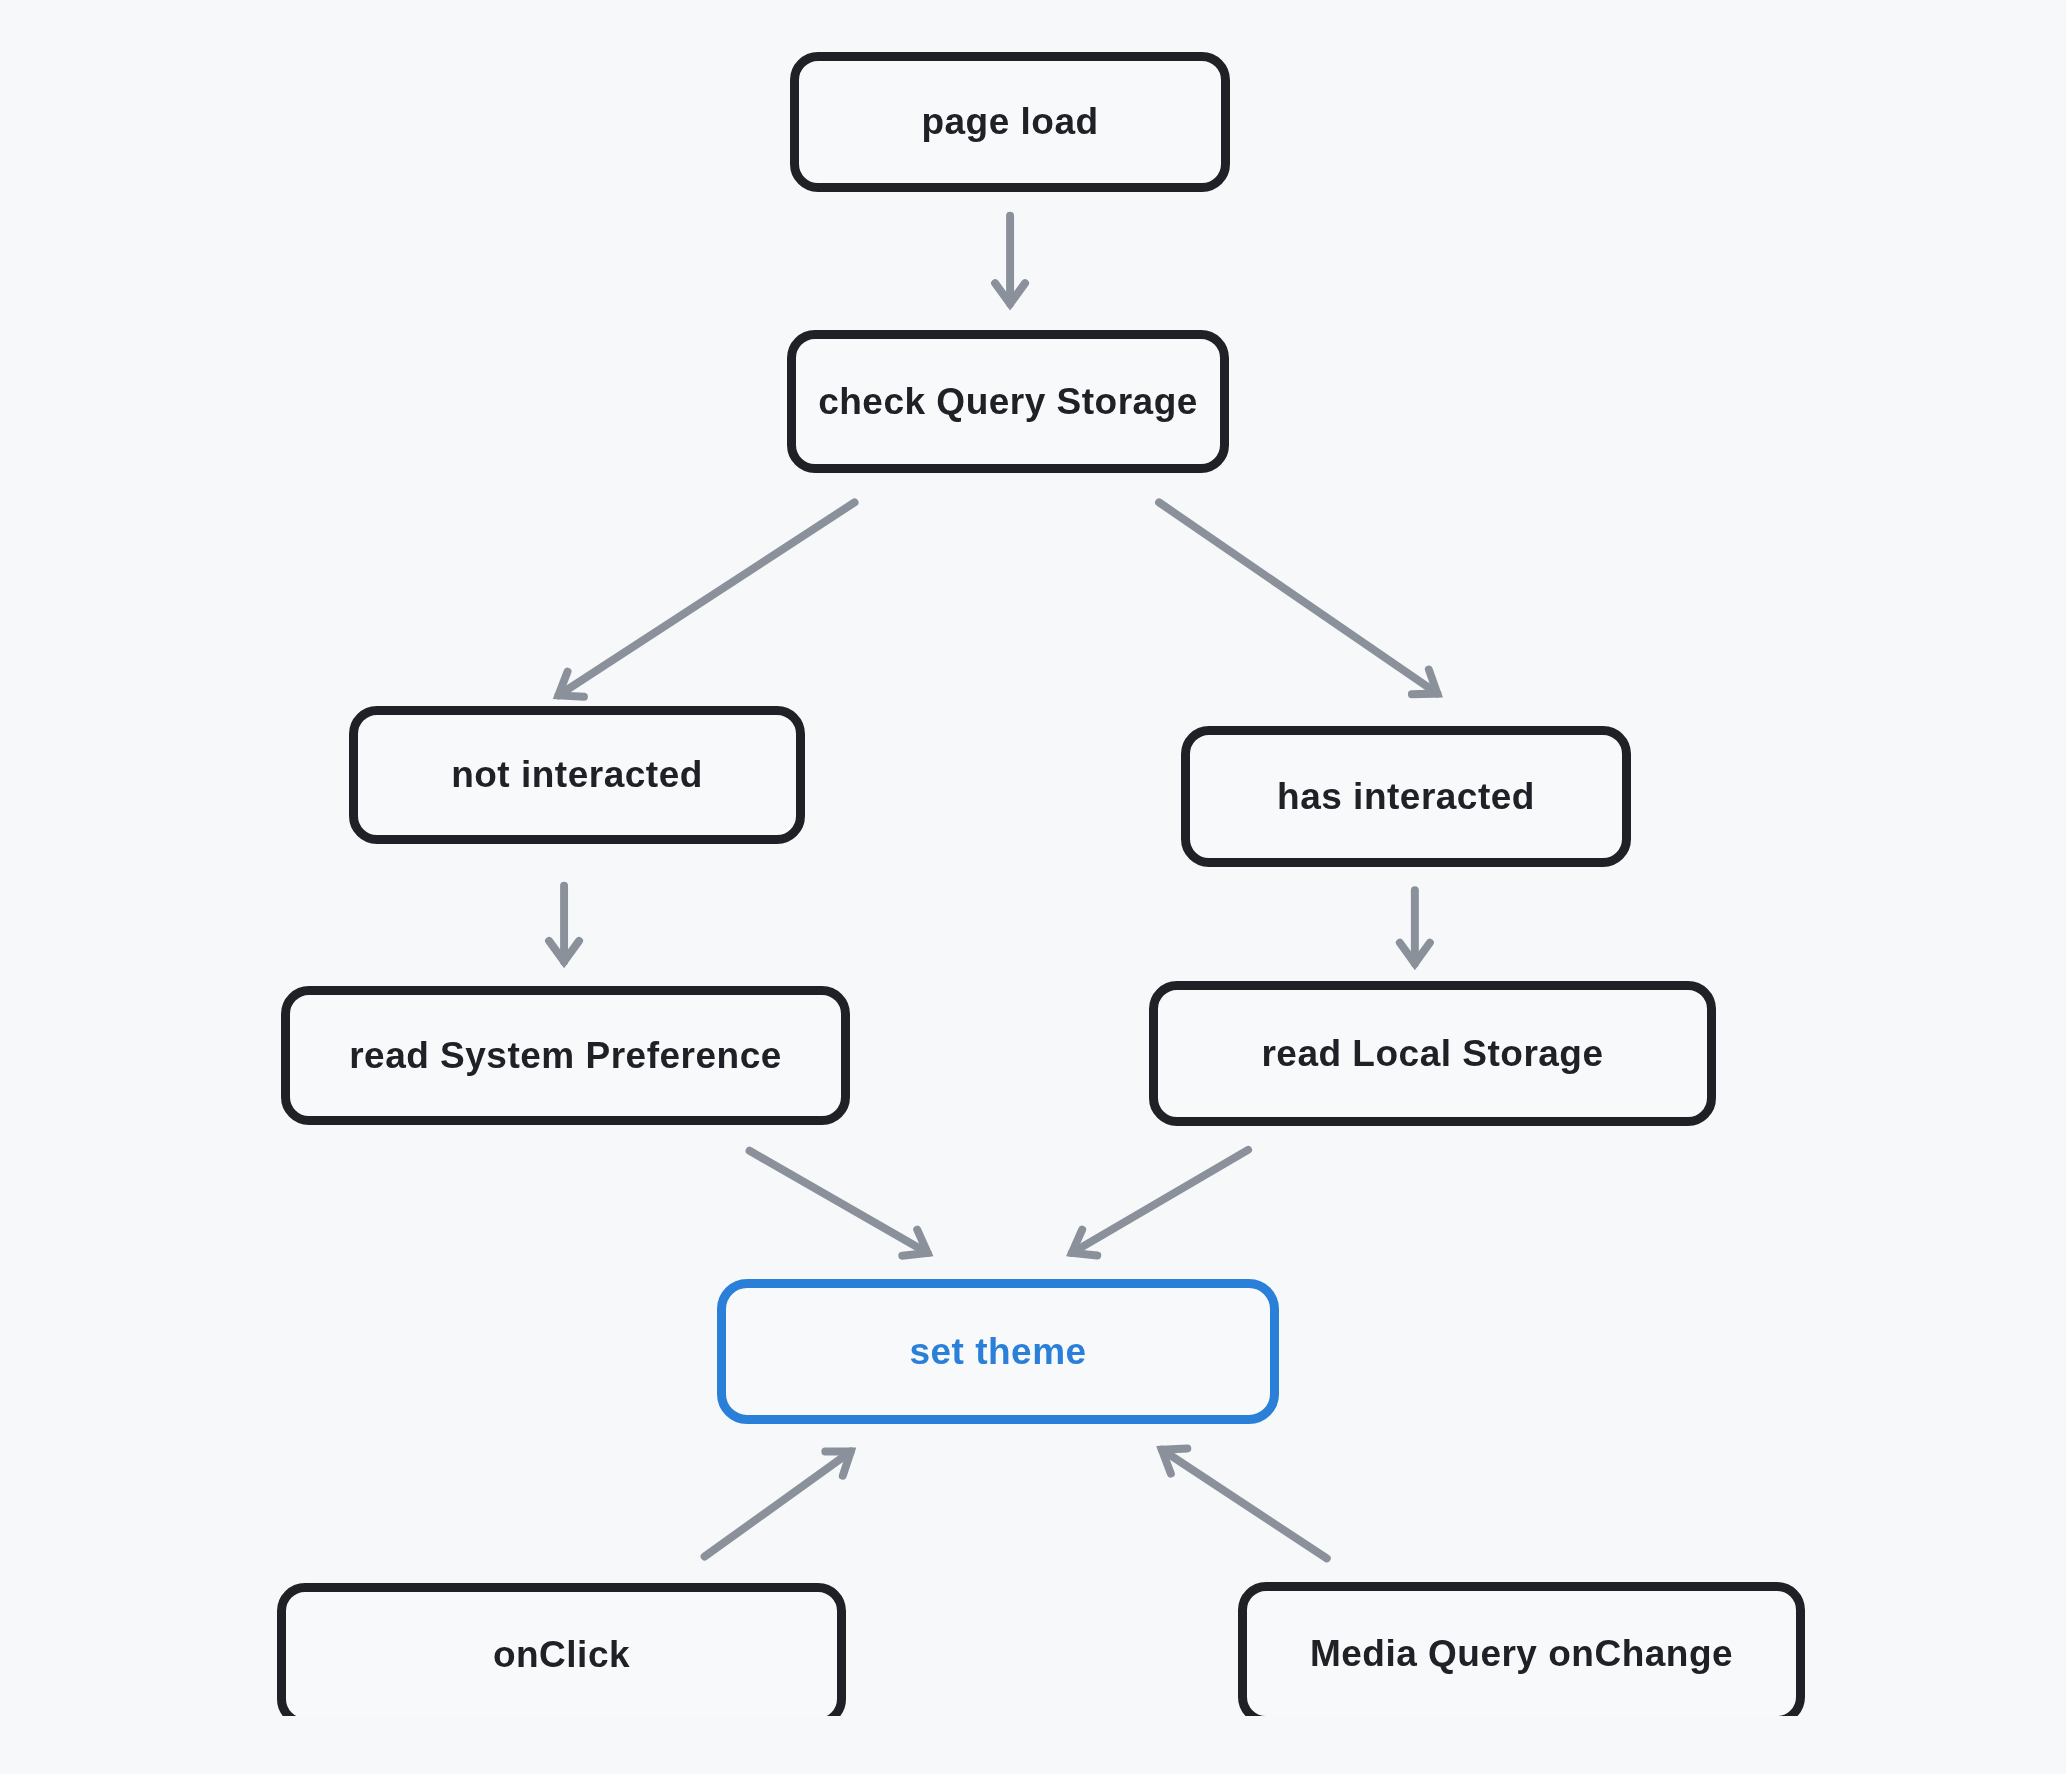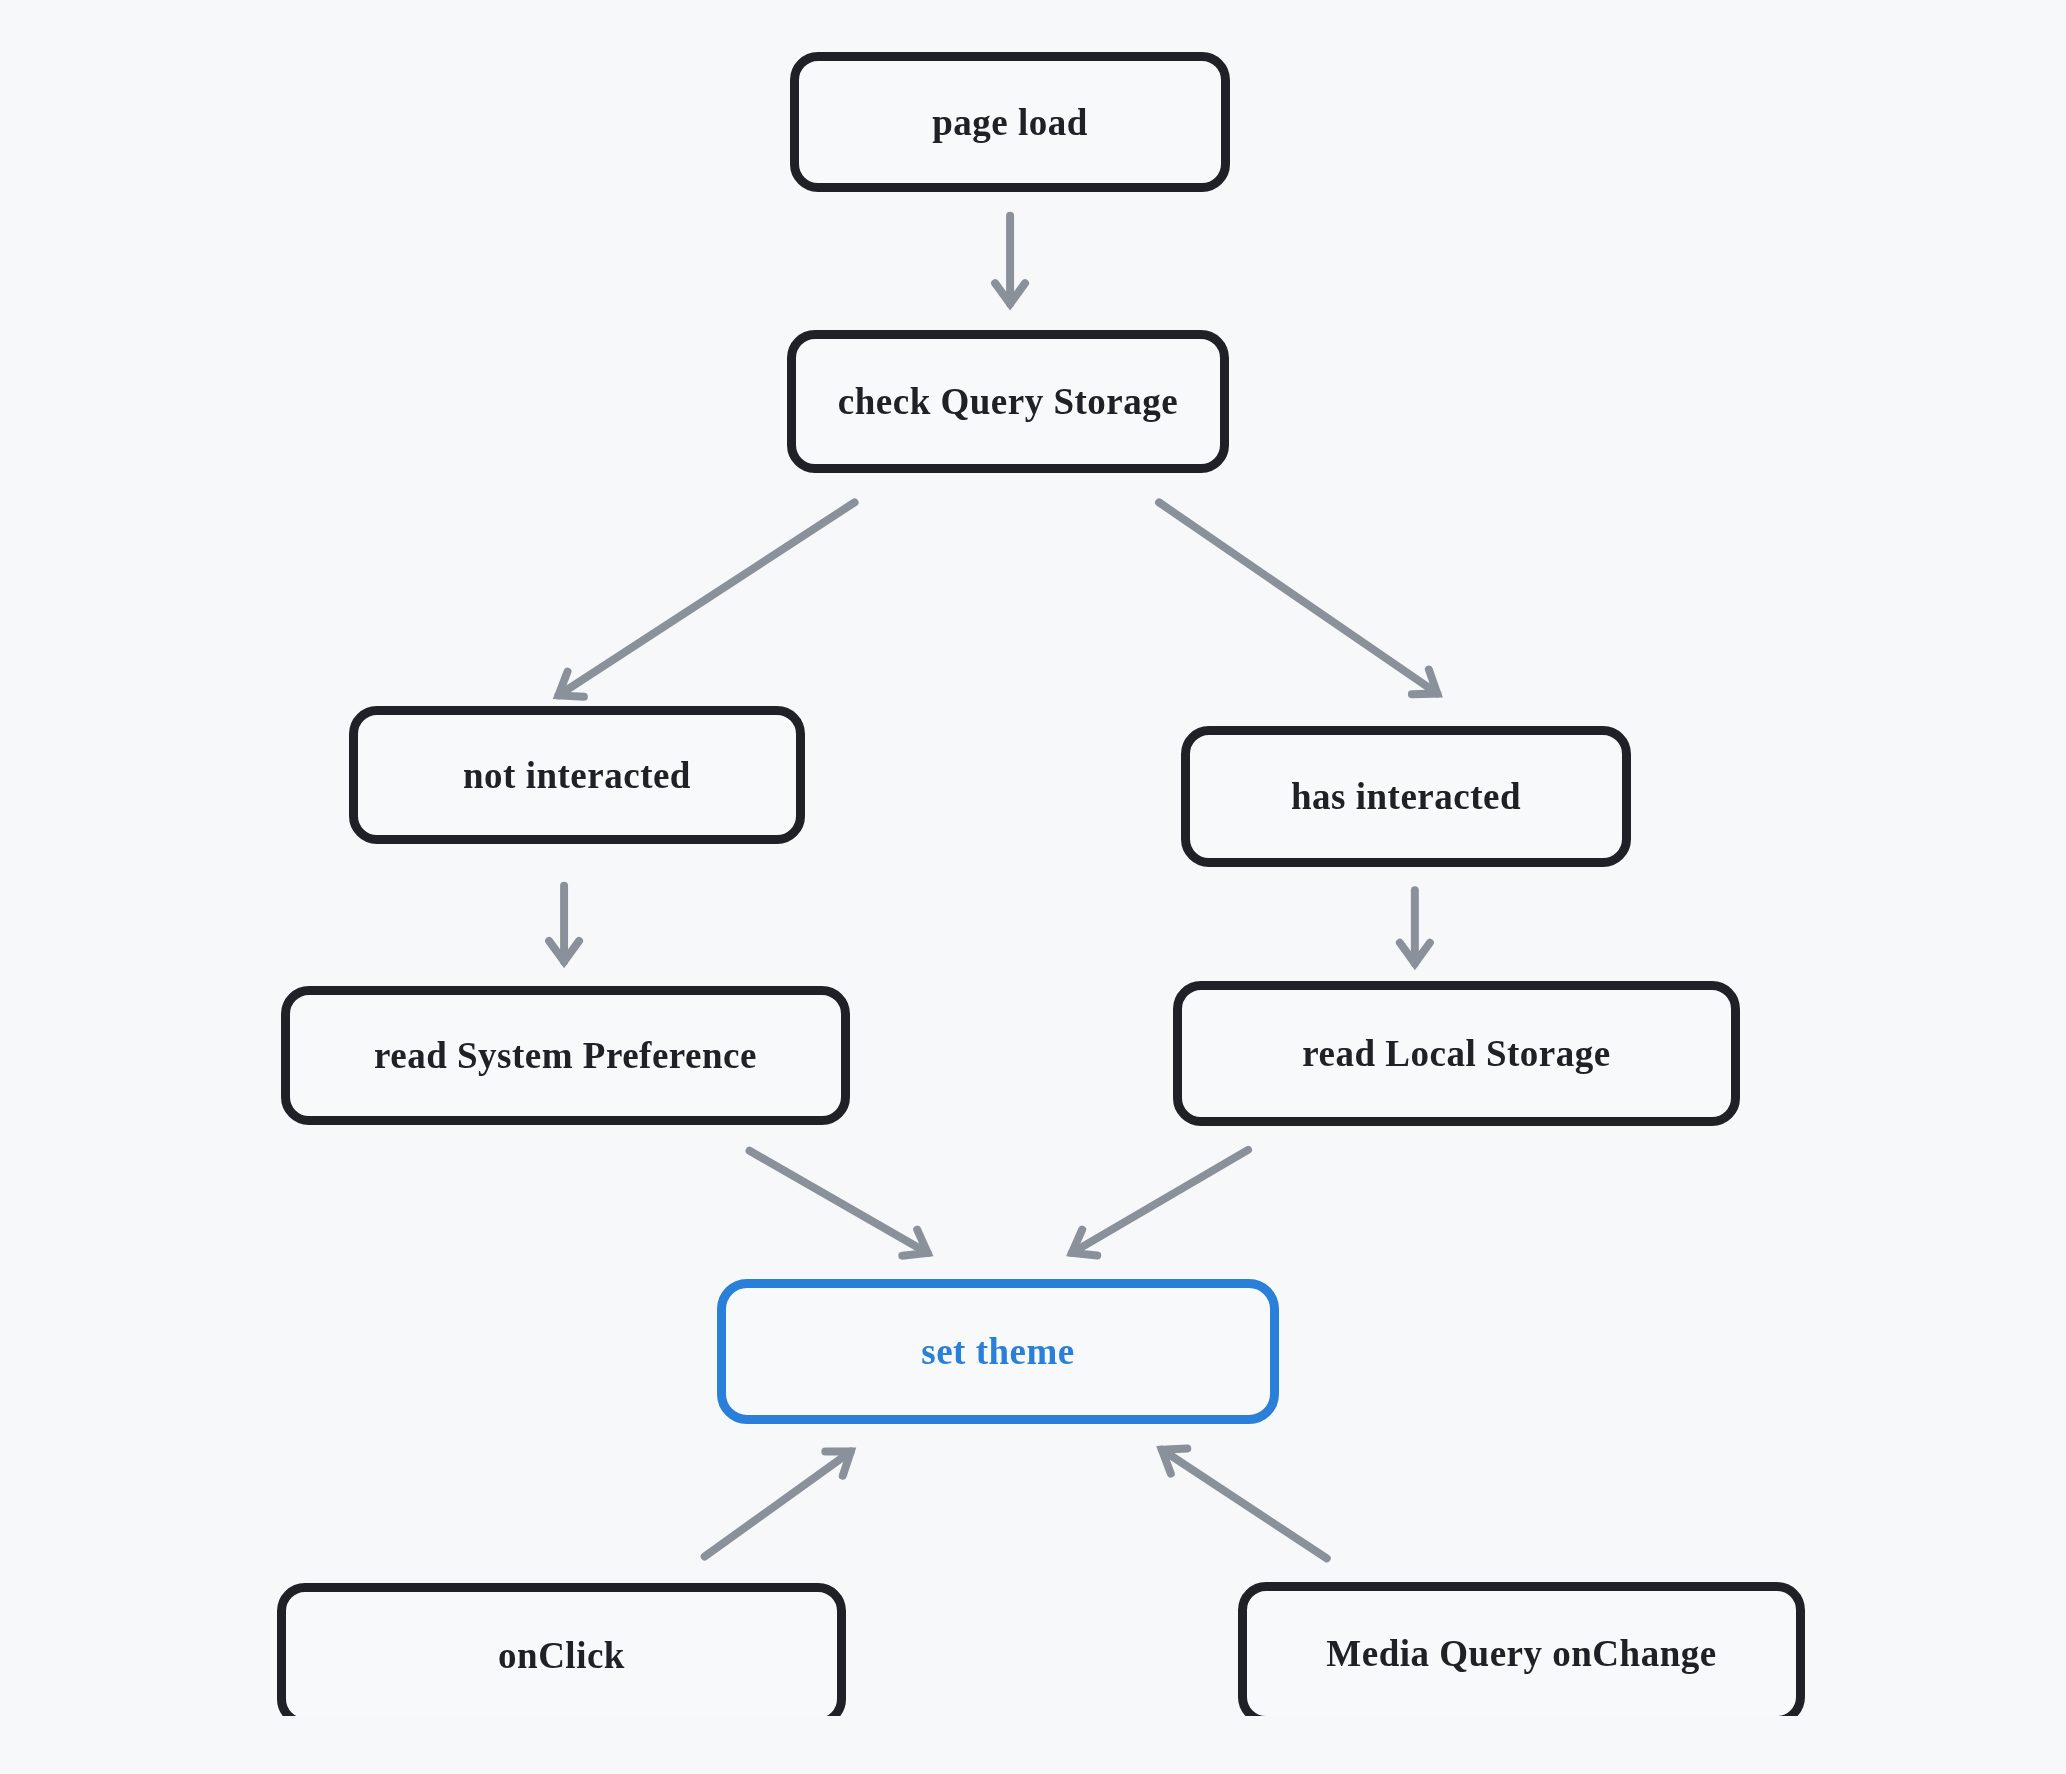--- a/index.html
+++ b/index.html
@@ -6,21 +6,21 @@
     margin: 0;
     padding: 0;
     background: #f7f8fa;
   }
   .canvas {
     position: relative;
     width: 2067px;
     height: 1716px;
     background: #f7f8fa;
     overflow: hidden;
-    font-family: Liberation Serif, serif;
+    font-family: Liberation Sans, sans-serif;
   }
   .edges-layer {
     position: absolute;
     left: 0;
     top: 0;
     width: 2067px;
     height: 1775px;
     overflow: visible;
   }
   .node {
@@ -42,21 +42,21 @@
     border-color: #2a7fd8;
     color: #2a7fd8;
     border-radius: 30px;
   }
   
   .n-page-load            { left: 790px;  top: 52px;   width: 440px; height: 140px; }
   .n-check-local-storage  { left: 787px;  top: 330px;  width: 442px; height: 143px; }
   .n-not-interacted       { left: 349px;  top: 706px;  width: 456px; height: 138px; }
   .n-has-interacted       { left: 1181px; top: 726px;  width: 450px; height: 141px; }
   .n-read-system-pref     { left: 281px;  top: 986px; width: 569px; height: 139px; }
-  .n-read-local-storage   { left: 1149px; top: 981px; width: 567px; height: 145px; margin-left: 24px; }
+  .n-read-local-storage   { left: 1149px; top: 981px; width: 567px; height: 145px; }
   .n-set-theme            { left: 717px;  top: 1279px; width: 562px; height: 145px; }
   .n-on-click             { left: 277px;  top: 1583px; width: 569px; height: 144px; }
   .n-media-query-onchange { left: 1202px; top: 1582px; width: 567px; height: 143px; margin-left: 36px; }
 
   .edge {
     stroke: #8b919a;
     stroke-width: 8.5;
     stroke-linecap: round;
     fill: none;
   }

